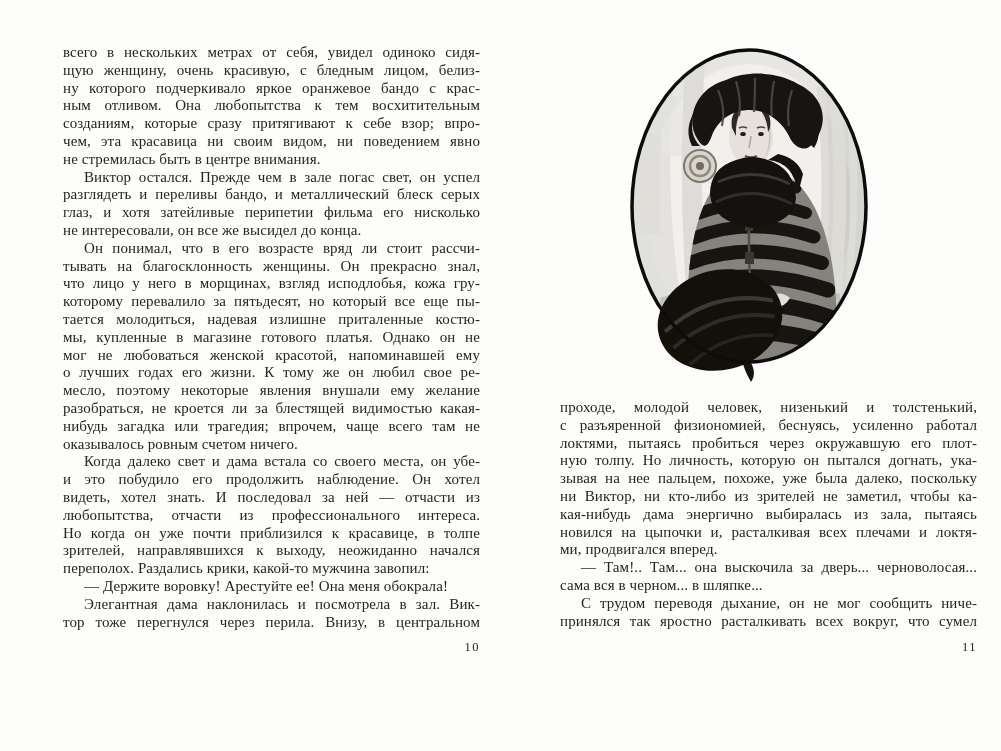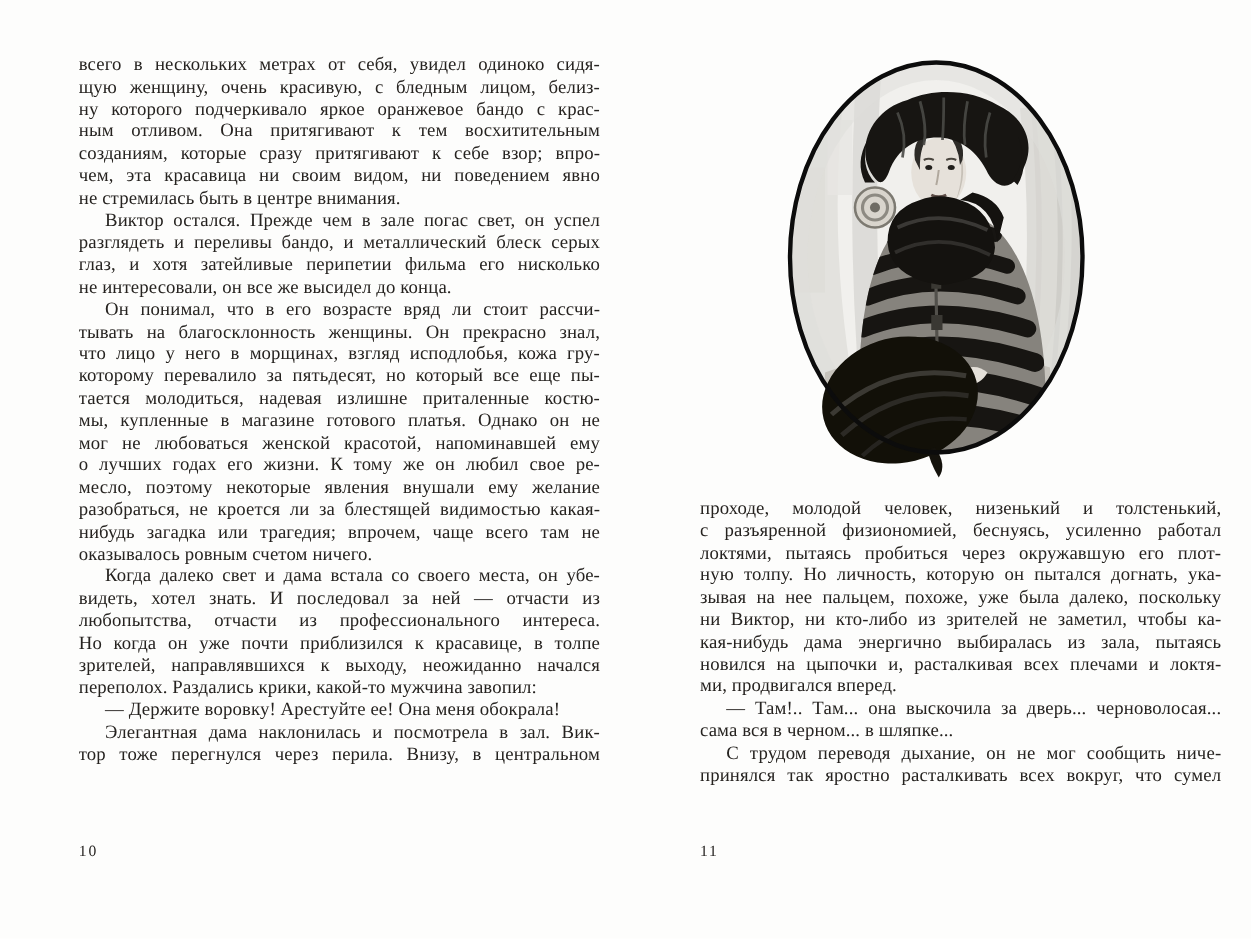--- a/index.html
+++ b/index.html
@@ -25,39 +25,39 @@
   #right-text{left:60px;top:399px;}
   .para{margin:0;padding:0;}
   .line{
     text-align:justify;
     text-align-last:justify;
     min-height:17.8px;
   }
   .line.endline{text-align-last:left;}
   .line.indent{text-indent:21px;}
   .pageno{
-    position:absolute;top:674px;width:417px;text-align:left;
+    position:absolute;top:640px;width:417px;text-align:right;
     font-size:12.5px;color:var(--ink);letter-spacing:1.5px;
   }
   .pageno-left{left:63px;}
   .pageno-right{left:60px;}
   figure.illustration{position:absolute;left:100px;top:26px;margin:0;padding:0;width:300px;height:360px;}
 </style>
 </head>
 <body>
 
 <div class="spread">
 
   <section class="page page-left">
     <div class="text-block" id="left-text">
         <div class="para">
           <div class="line">всего в нескольких метрах от себя, увидел одиноко сидя-</div>
           <div class="line">щую женщину, очень красивую, с бледным лицом, белиз-</div>
           <div class="line">ну которого подчеркивало яркое оранжевое бандо с крас-</div>
-          <div class="line">ным отливом. Она притягивают к тем восхитительным</div>
+          <div class="line">ным отливом. Она любопытства к тем восхитительным</div>
           <div class="line">созданиям, которые сразу притягивают к себе взор; впро-</div>
           <div class="line">чем, эта красавица ни своим видом, ни поведением явно</div>
           <div class="line endline">не стремилась быть в центре внимания.</div>
         </div>
         <div class="para">
           <div class="line indent">Виктор остался. Прежде чем в зале погас свет, он успел</div>
           <div class="line">разглядеть и переливы бандо, и металлический блеск серых</div>
           <div class="line">глаз, и хотя затейливые перипетии фильма его нисколько</div>
           <div class="line endline">не интересовали, он все же высидел до конца.</div>
         </div>
@@ -70,20 +70,21 @@
           <div class="line">мы, купленные в магазине готового платья. Однако он не</div>
           <div class="line">мог не любоваться женской красотой, напоминавшей ему</div>
           <div class="line">о лучших годах его жизни. К тому же он любил свое ре-</div>
           <div class="line">месло, поэтому некоторые явления внушали ему желание</div>
           <div class="line">разобраться, не кроется ли за блестящей видимостью какая-</div>
           <div class="line">нибудь загадка или трагедия; впрочем, чаще всего там не</div>
           <div class="line endline">оказывалось ровным счетом ничего.</div>
         </div>
         <div class="para">
           <div class="line indent">Когда далеко свет и дама встала со своего места, он убе-</div>
+          <div class="line">и это побудило его продолжить наблюдение. Он хотел</div>
           <div class="line">видеть, хотел знать. И последовал за ней — отчасти из</div>
           <div class="line">любопытства, отчасти из профессионального интереса.</div>
           <div class="line">Но когда он уже почти приблизился к красавице, в толпе</div>
           <div class="line">зрителей, направлявшихся к выходу, неожиданно начался</div>
           <div class="line endline">переполох. Раздались крики, какой-то мужчина завопил:</div>
         </div>
         <div class="para">
           <div class="line indent endline">— Держите воровку! Арестуйте ее! Она меня обокрала!</div>
         </div>
         <div class="para">

